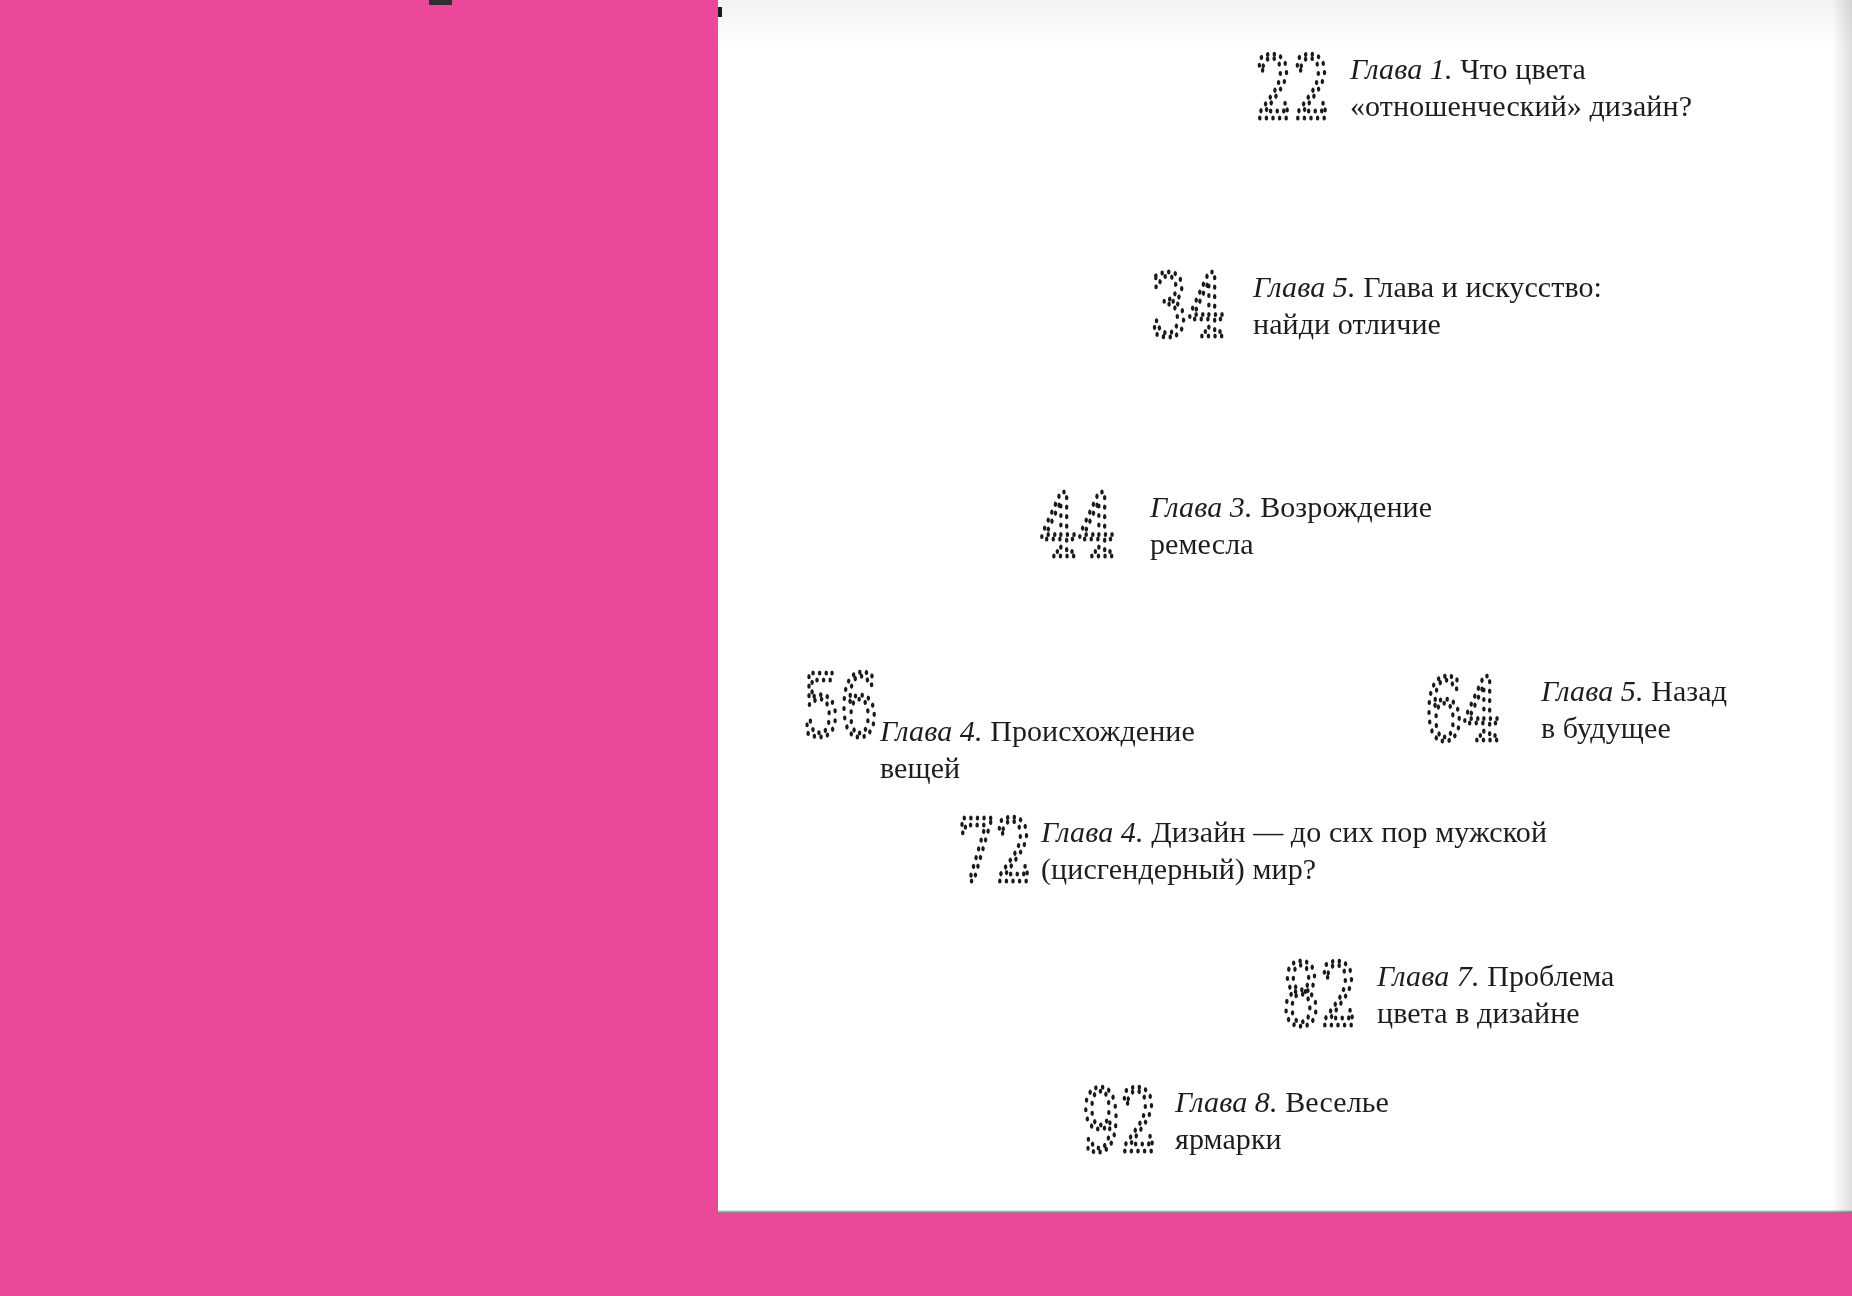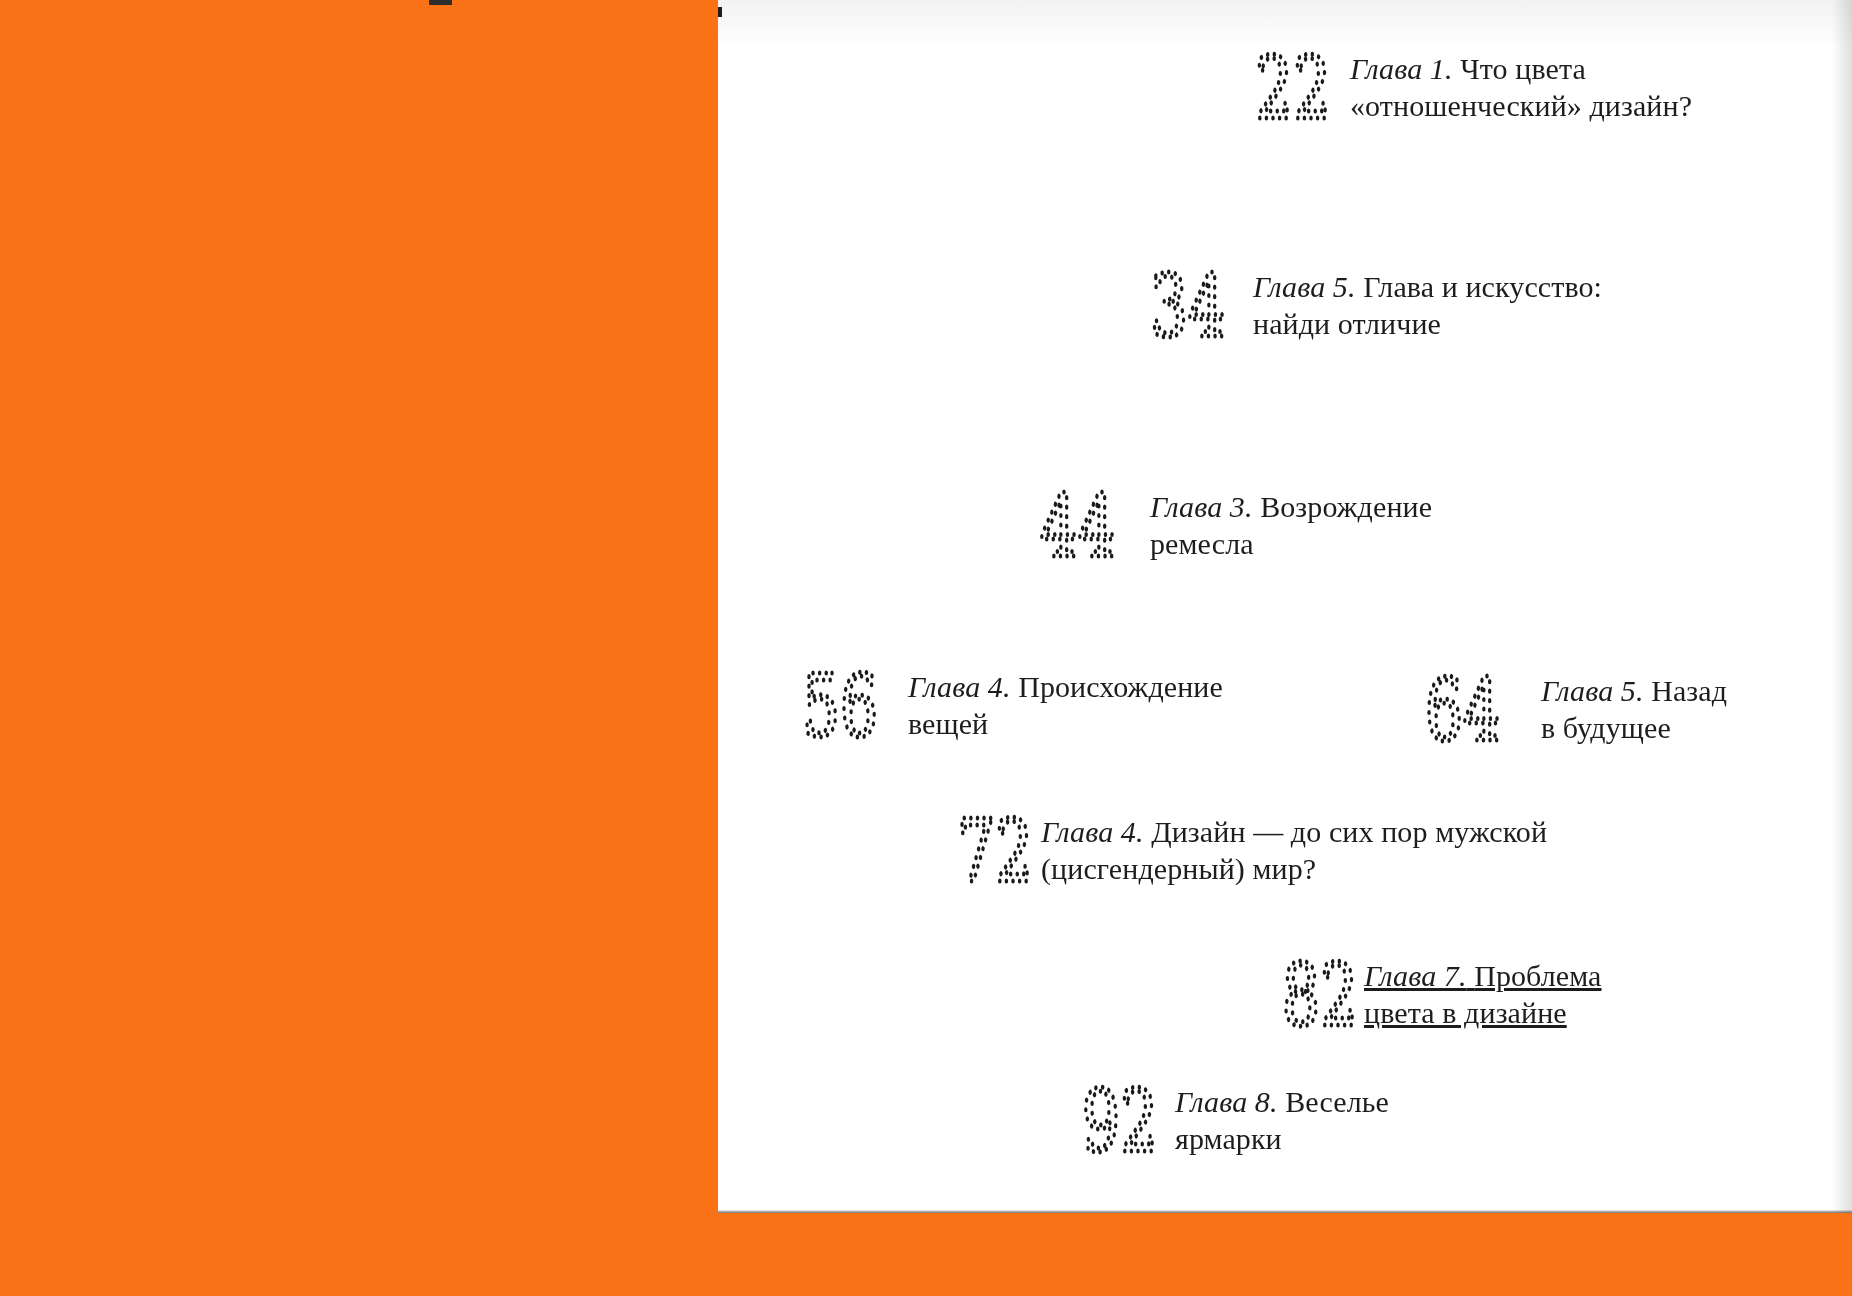--- a/index.html
+++ b/index.html
@@ -4,21 +4,21 @@
 <style>
   html, body {
     margin: 0;
     padding: 0;
     background: #000;
   }
   #stage {
     position: relative;
     width: 1852px;
     height: 1296px;
-    background: #f97316;
+    background: #ec4899;
     overflow: hidden;
     font-family: "Liberation Serif", "DejaVu Serif", serif;
   }
   
   .top-artifact {
     position: absolute;
     left: 429px;
     top: 0;
     width: 23px;
     height: 5px;
@@ -94,24 +94,24 @@
     color: #1d1d1d;
     letter-spacing: 0.1px;
   }
   .chap {
     font-style: italic;
   }
   
   .e0 { left: 1253px; top: 50px;  }  .e0 .txt { left: 97px;  }
   .e1 { left: 1148px; top: 268px; }  .e1 .txt { left: 105px; }
   .e2 { left: 1038px; top: 488px; }  .e2 .txt { left: 112px; }
-  .e3 { left: 800px;  top: 668px; }  .e3 .txt { left: 108px;  }
+  .e3 { left: 800px;  top: 668px; }  .e3 .txt { left: 80px; margin-top: 44px;  }
   .e4 { left: 1423px; top: 672px; }  .e4 .txt { left: 118px; }
   .e5 { left: 955px;  top: 813px; }  .e5 .txt { left: 86px;  }
-  .e6 { left: 1280px; top: 957px; }  .e6 .txt { left: 84px; text-decoration: underline;  }
+  .e6 { left: 1280px; top: 957px; }  .e6 .txt { left: 97px;  }
   .e7 { left: 1080px; top: 1083px; } .e7 .txt { left: 95px;  }
 </style>
 </head>
 <body>
 
 <div id="stage">
 
   <div class="top-artifact"></div>
 
   <div class="page">

